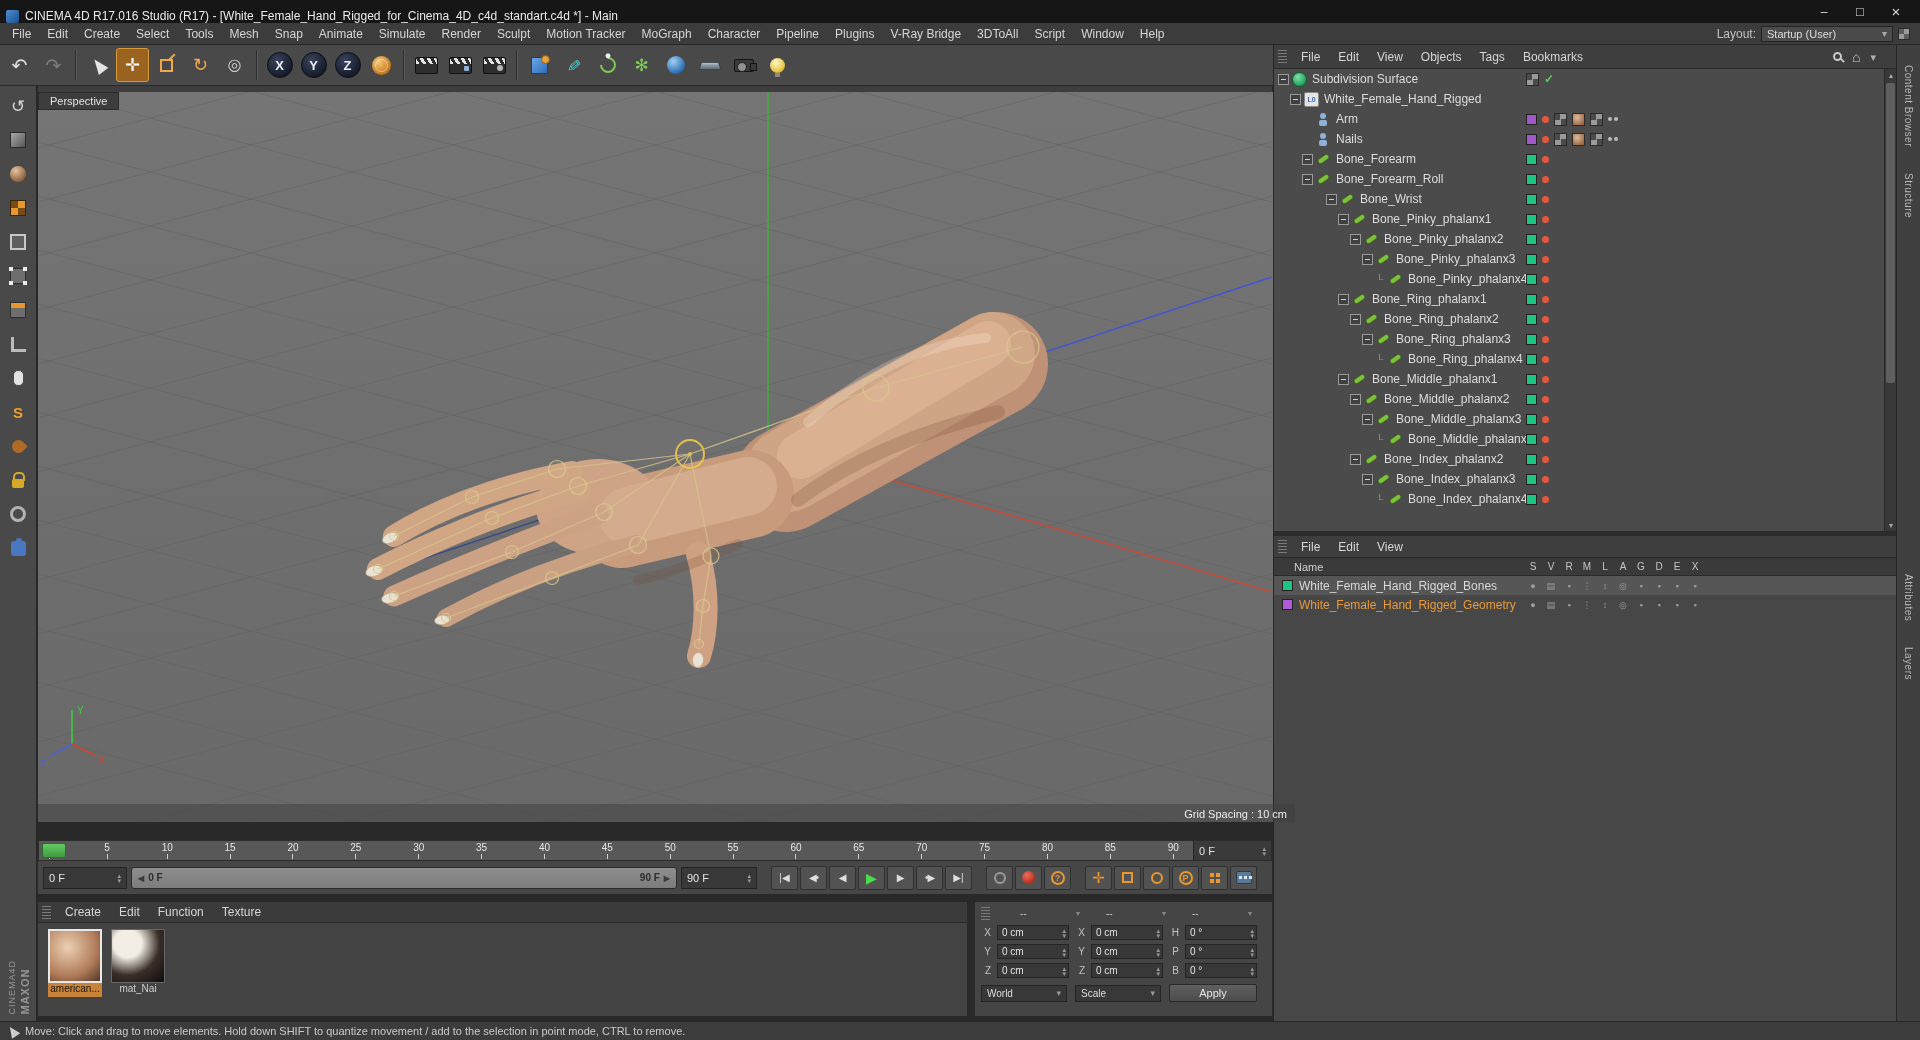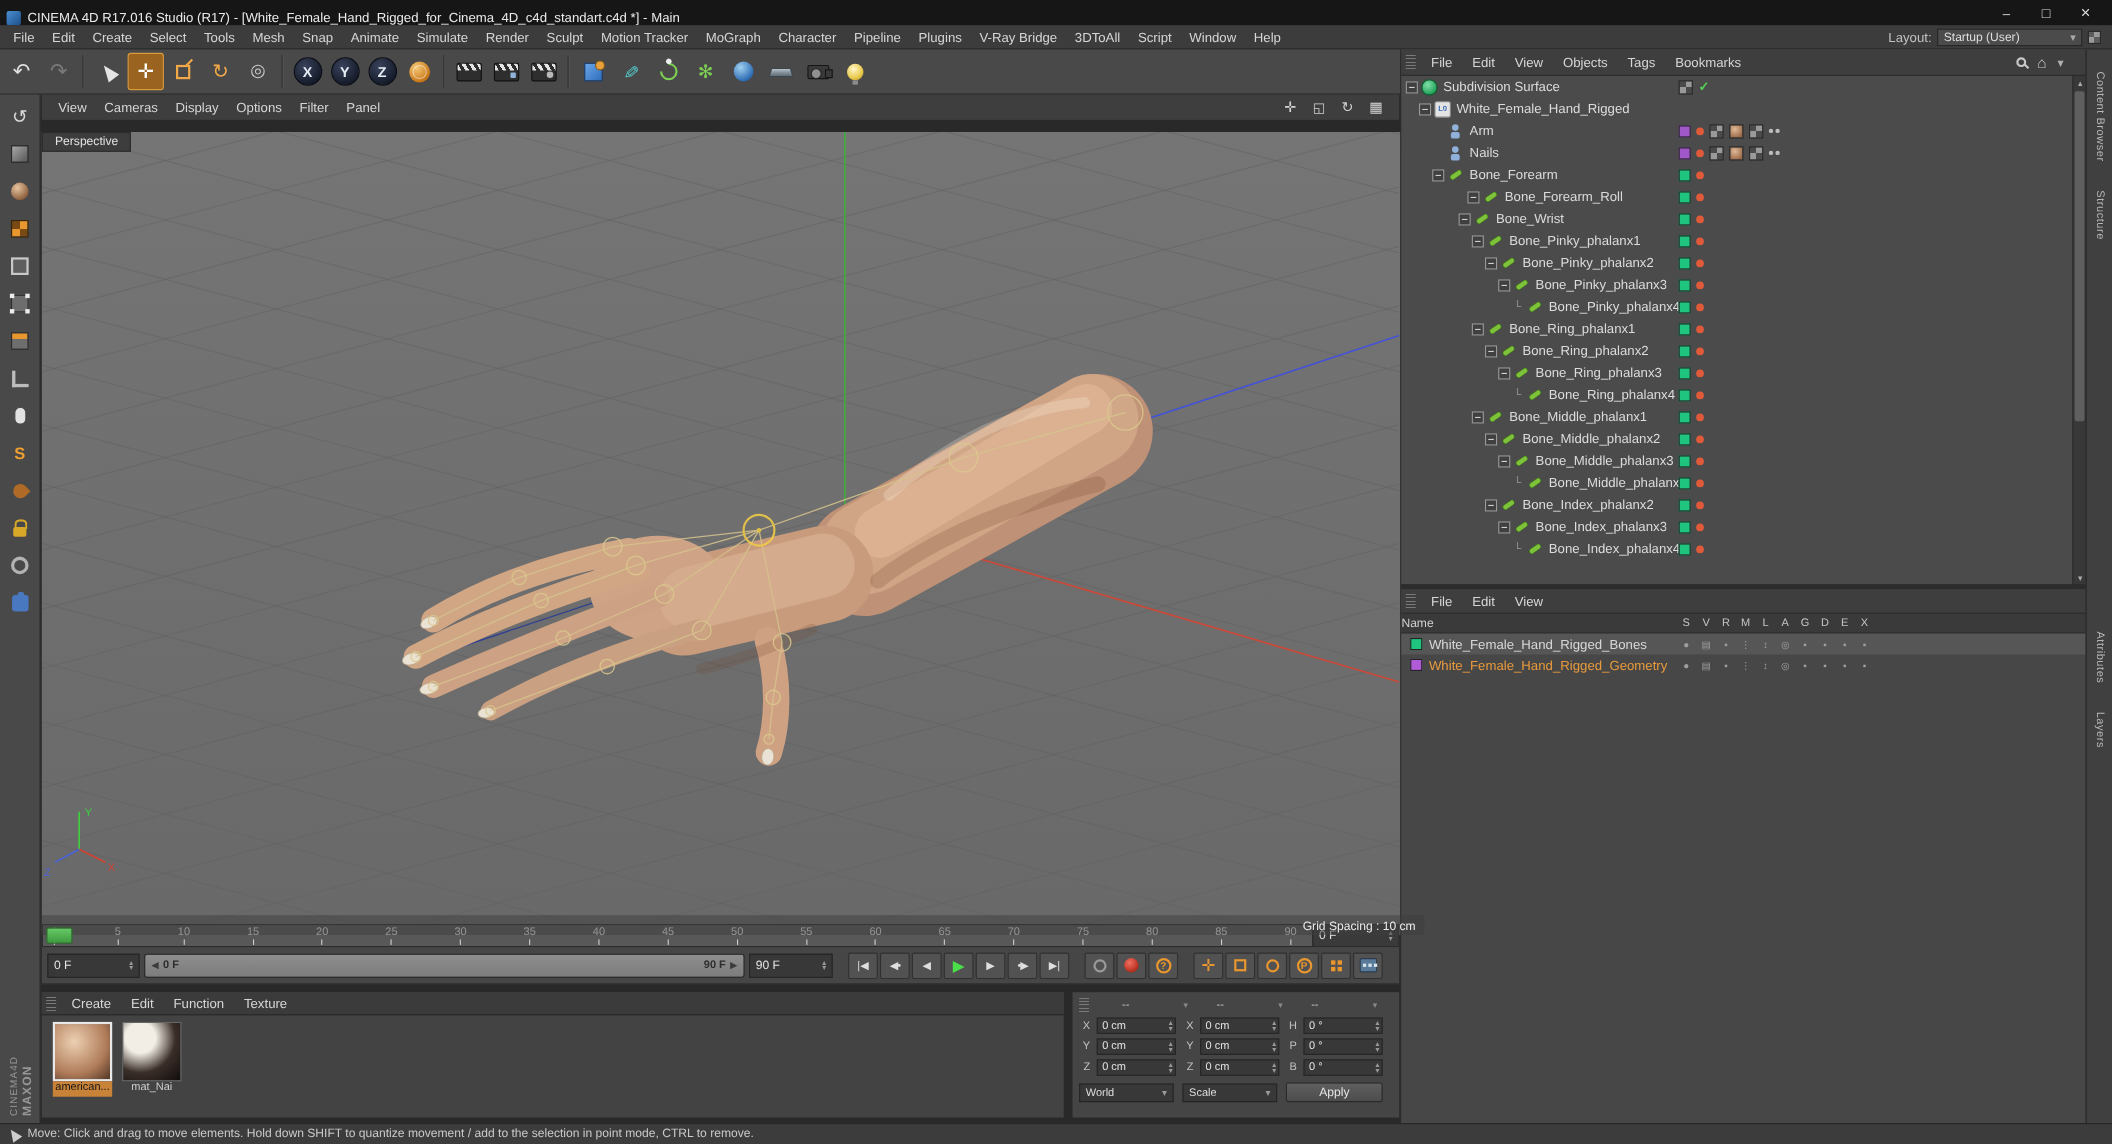--- a/index.html
+++ b/index.html
@@ -86,21 +86,21 @@
 
   
   .vp-menubar{position:absolute;left:38px;top:86px;width:1234px;height:24px;background:#3e3e3e;border-bottom:1px solid #2b2b2b;display:flex;align-items:center;padding:0 8px;gap:2px}
   .vp-menubar .menu-item{padding:2px 7px;font-size:12px}
   .vp-viewicons{margin-left:auto;display:flex;gap:8px;padding-right:4px}
   .vpi{width:18px;height:16px;display:flex;align-items:center;justify-content:center;color:#d0d0d0;font-size:13px}
   .vpi.pan::before{content:"\271B"}
   .vpi.zoomv::before{content:"\25F1";font-size:12px}
   .vpi.rot::before{content:"\21BB"}
   .vpi.maxi::before{content:"\25A6"}
-  .vp-canvas{position:absolute;left:38px;top:120px;width:1257px;height:730px;background:linear-gradient(#757575,#696969);overflow:hidden}
+  .vp-canvas{position:absolute;left:38px;top:92px;width:1257px;height:730px;background:linear-gradient(#757575,#696969);overflow:hidden}
   .persp{position:absolute;left:0;top:0;background:rgba(52,52,52,.85);border:1px solid #2c2c2c;padding:2px 11px;font-size:11px;color:#e2e2e2;z-index:3}
   .vp-band{position:absolute;left:0;right:0;bottom:0;height:18px;background:rgba(62,62,62,.5);z-index:2}
   .grid-label{position:absolute;right:8px;bottom:2px;font-size:11px;color:#ededed;z-index:3}
 
   
   .ruler{position:absolute;left:38px;top:840px;width:1234px;height:21px;background:#585858;border:1px solid #2c2c2c;display:flex}
   .ruler-track{flex:1;position:relative}
   .playhead{position:absolute;left:3px;top:2px;width:24px;height:15px;background:linear-gradient(#66c966,#3f9c3f);border:1px solid #2a6e2a;border-radius:2px;z-index:2}
   .ticks{position:absolute;left:8px;right:14px;top:1px;bottom:0;display:flex;justify-content:space-between;z-index:1}
   .tick{display:flex;flex-direction:column;align-items:center;font-size:10px;color:#e6e6e6}
@@ -175,21 +175,21 @@
   .i-dd::before{content:"\25BE";font-size:11px;color:#b0b0b0}
   .om-tree{position:absolute;left:0;top:24px;width:611px;height:462px;background:#4b4b4b;overflow:hidden}
   .om-scroll{position:absolute;right:0;top:24px;width:12px;height:462px;background:#383838;border-left:1px solid #2a2a2a}
   .om-scroll .arr{position:absolute;left:0;width:12px;height:12px;color:#aaa;font-size:8px;display:flex;align-items:center;justify-content:center}
   .om-scroll .arr.up{top:0}
   .om-scroll .arr.down{bottom:0}
   .om-scroll .arr.up::before{content:"\25B4"}
   .om-scroll .arr.down::before{content:"\25BE"}
   .om-thumb{position:absolute;left:1px;top:14px;width:9px;height:300px;background:#5f5f5f;border-radius:2px}
   .trow{position:relative;height:20px;display:flex;align-items:center;color:#dcdcdc;font-size:12px;white-space:nowrap}
-  .lvl0{padding-left:4px}.lvl1{padding-left:16px}.lvl2{padding-left:28px}.lvl3{padding-left:60px}.lvl4{padding-left:52px}.lvl5{padding-left:64px}.lvl6{padding-left:76px}.lvl7{padding-left:88px}.lvl8{padding-left:100px}
+  .lvl0{padding-left:4px}.lvl1{padding-left:16px}.lvl2{padding-left:28px}.lvl3{padding-left:28px}.lvl4{padding-left:52px}.lvl5{padding-left:64px}.lvl6{padding-left:76px}.lvl7{padding-left:88px}.lvl8{padding-left:100px}
   .exp{width:11px;height:11px;margin-right:3px;display:flex;align-items:center;justify-content:center;flex:none}
   .exp.minus{border:1px solid #9a9a9a;background:#404040;position:relative}
   .exp.minus::before{content:"";width:5px;height:1px;background:#d0d0d0}
   .exp.corner::before{content:"\2514";color:#9a9a9a;font-size:10px}
   .exp.none{visibility:hidden}
   .oicon{width:15px;height:15px;margin-right:5px;flex:none;position:relative;display:flex;align-items:center;justify-content:center}
   .icon-subdiv{background:radial-gradient(circle at 38% 32%,#7fe0a8,#1e9e55 75%);border-radius:50%;border:1px solid #0e5e30}
   .icon-null{background:#e4e4e4;border:1px solid #888;border-radius:2px}
   .icon-null::before{content:"L0";font-size:7px;color:#3a6cb4;font-weight:bold}
   .icon-poly{background:transparent}
@@ -205,21 +205,21 @@
   .chip{width:13px;height:13px;border:1px solid #2a2a2a;flex:none}
   .chip.checker{background:conic-gradient(#9a9a9a 0 25%,#4a4a4a 0 50%,#9a9a9a 0 75%,#4a4a4a 0)}
   .chip.skin{background:radial-gradient(circle at 38% 32%,#e0ba98,#9a6846 80%)}
   .gcheck::before{content:"\2713";color:#58d058;font-size:12px;font-weight:bold}
   .minidots{display:flex;gap:2px}
   .minidots i{width:4px;height:4px;border-radius:50%;background:#bcbcbc}
 
   .om-split{position:absolute;left:0;top:486px;width:623px;height:5px;background:#2c2c2c}
   .lm{position:absolute;left:0;top:491px;width:623px;bottom:0;background:#474747}
   .lm-menubar{height:22px;background:#3e3e3e;border-bottom:1px solid #2a2a2a;display:flex;align-items:center;gap:2px;padding:0 4px}
-  .lm-header{height:18px;background:#3a3a3a;border-bottom:1px solid #2a2a2a;position:relative;display:flex;align-items:center;font-size:11px;color:#cfcfcf;padding-left:0}
+  .lm-header{height:18px;background:#3a3a3a;border-bottom:1px solid #2a2a2a;position:relative;display:flex;align-items:center;font-size:11px;color:#cfcfcf;padding-left:20px}
   .lcols{position:absolute;left:252px;top:0;height:100%;display:flex;gap:4px;align-items:center}
   .lcols b{width:14px;text-align:center;font-weight:normal;font-size:10px;color:#c6c6c6}
   .lrow{position:relative;height:19px;display:flex;align-items:center;font-size:12px;padding-left:8px;color:#d8d8d8}
   .lrow.stripe{background:#565656}
   .lrow .lchip{width:11px;height:11px;border:1px solid #222;margin-right:6px;flex:none}
   .lrow.sel .llabel{color:#e89a3c}
   .licons{position:absolute;left:252px;top:0;height:100%;display:flex;gap:4px;align-items:center}
   .licons s{width:14px;text-align:center;text-decoration:none;color:#9e9e9e;font-size:9px}
 
   

